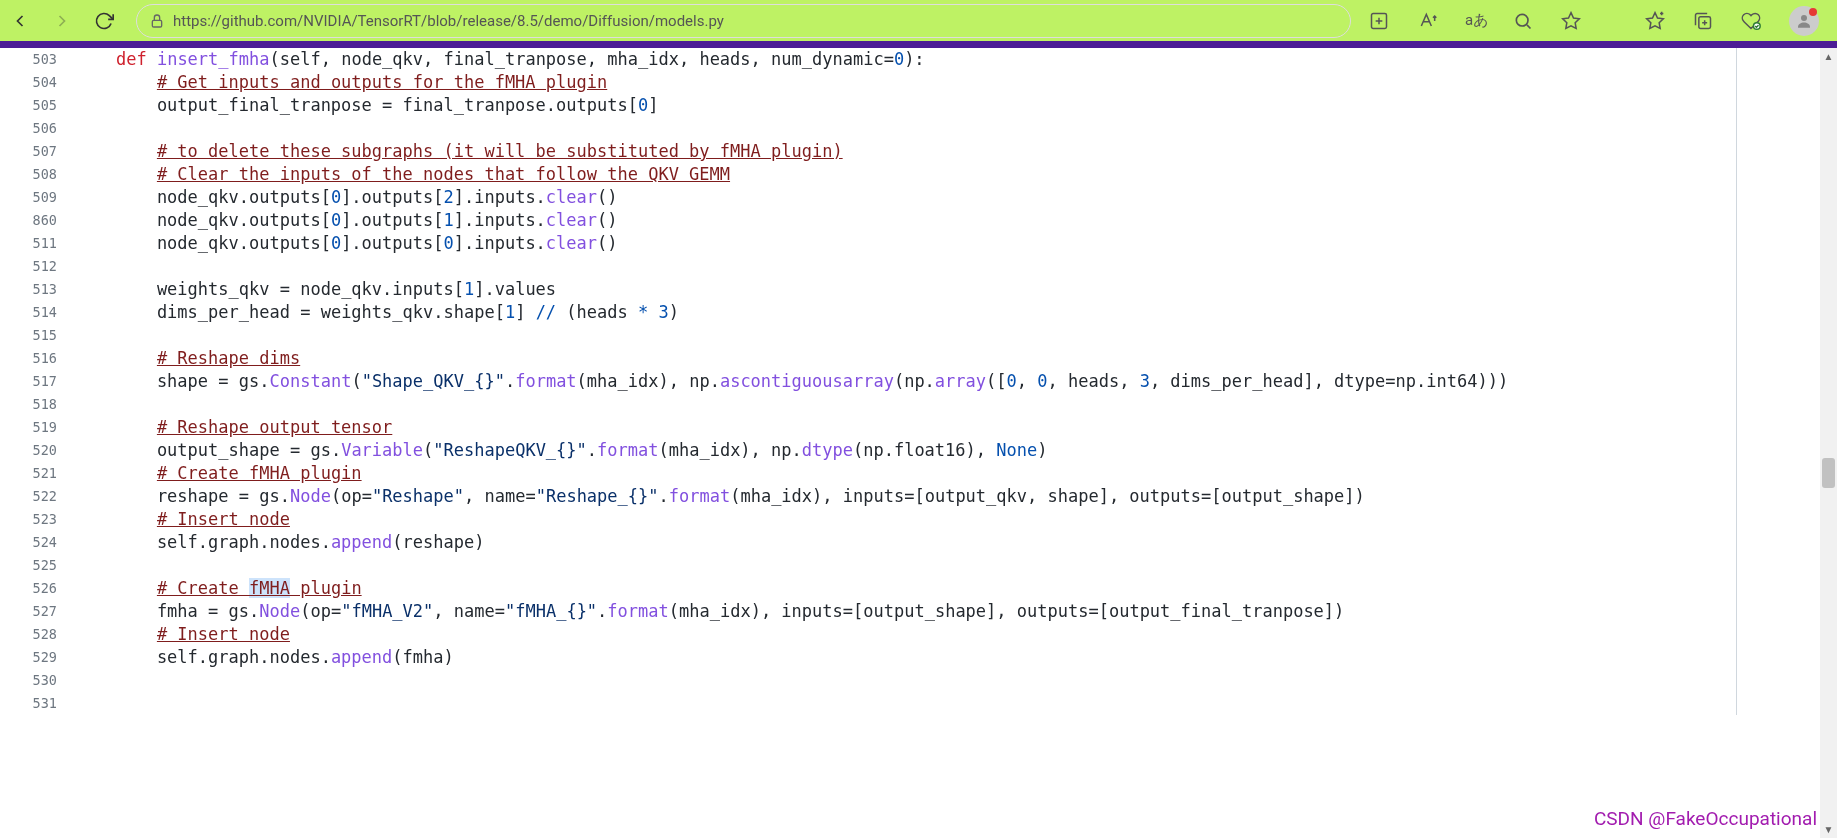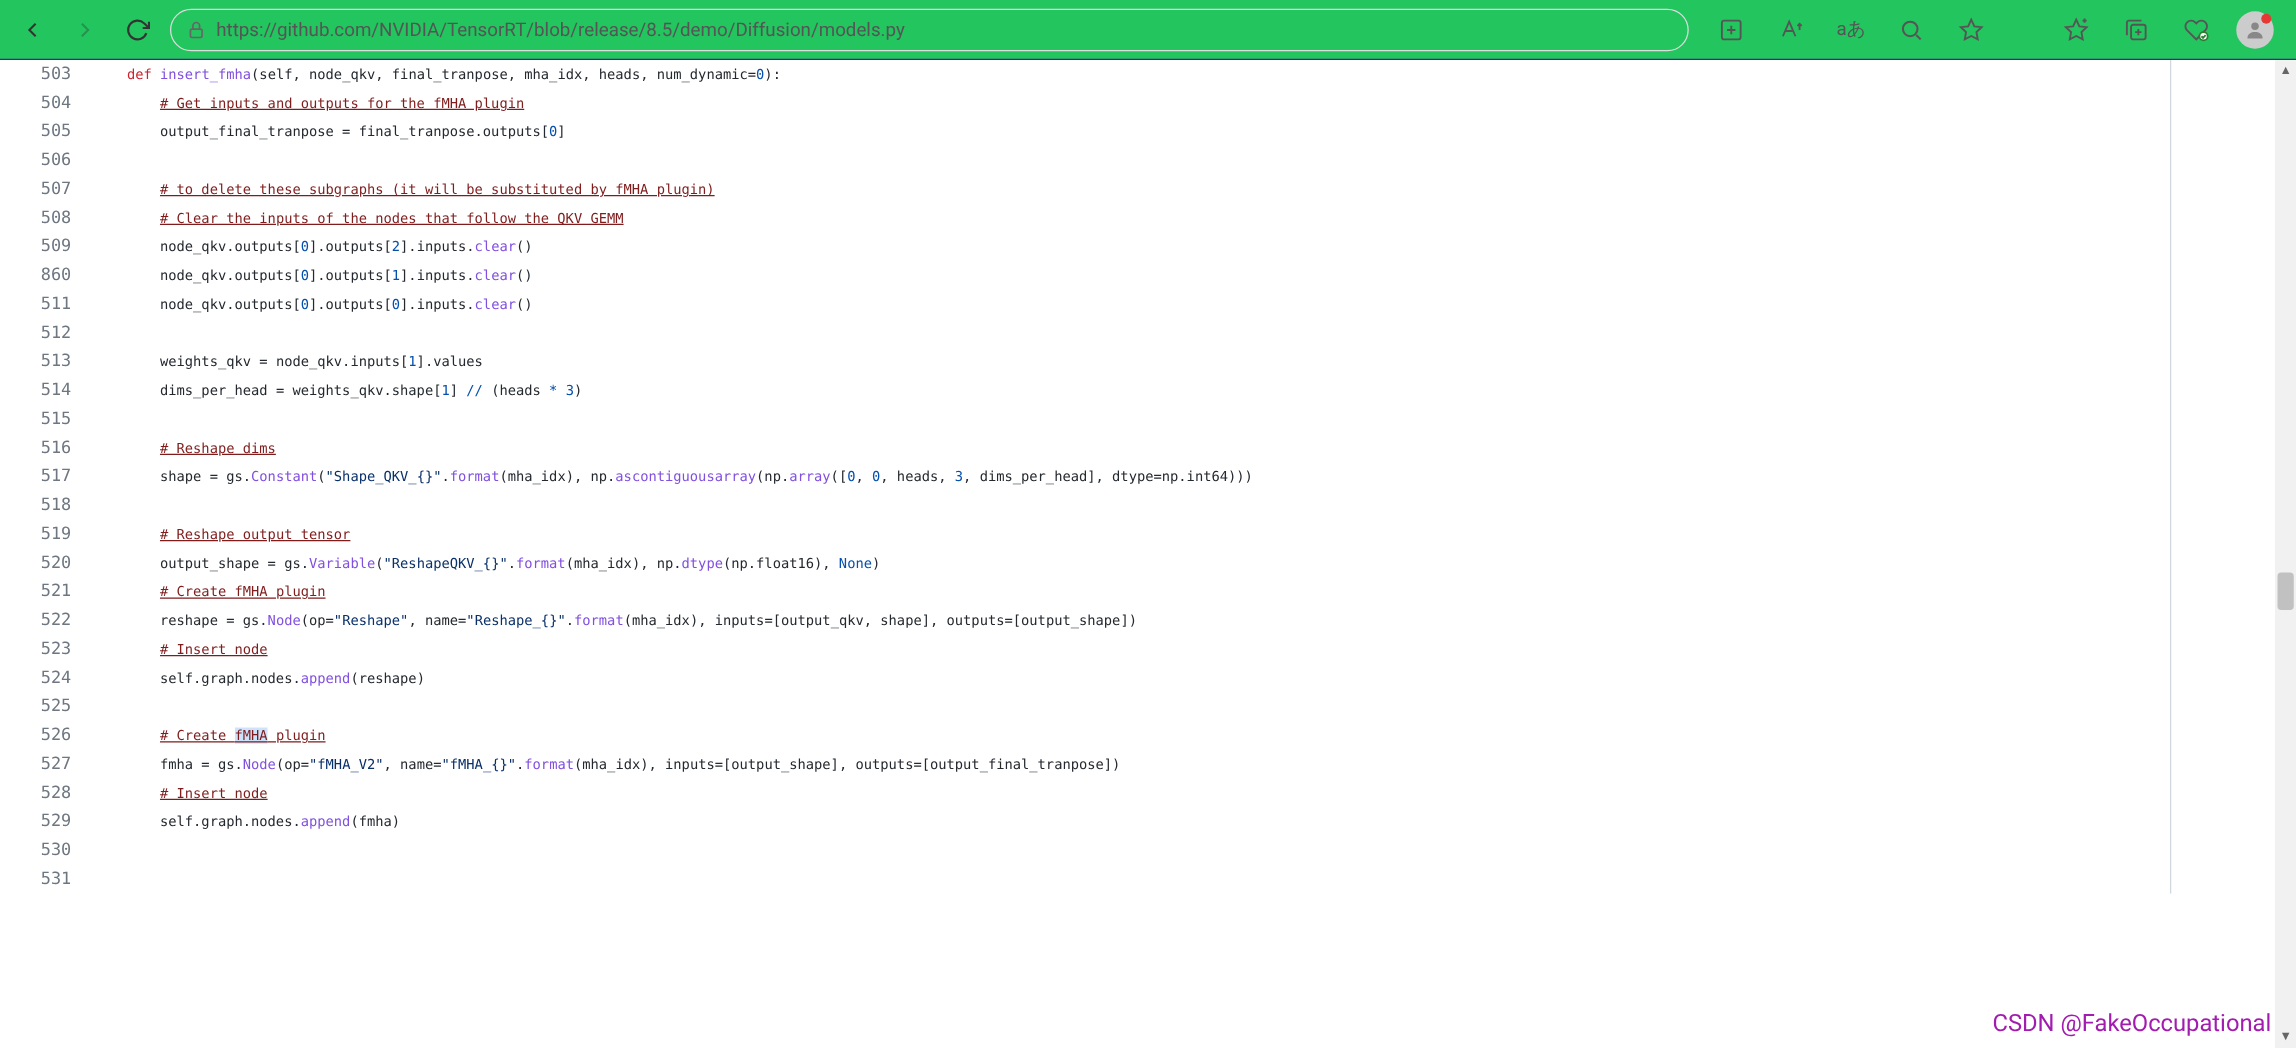--- a/index.html
+++ b/index.html
@@ -1,32 +1,32 @@
 <!DOCTYPE html>
 <html><head>
 <meta charset="utf-8">
 <style>
   * { box-sizing: border-box; margin: 0; padding: 0; }
   body { font-family: -apple-system, BlinkMacSystemFont, "Segoe UI", Roboto, sans-serif; background: #fff; overflow-x: hidden; }
   .browser-toolbar {
     height: 48px; display: flex; align-items: center; padding: 0 10px; gap: 10px;
-    border-bottom: 1px solid #4c1d95; background: #22c55e;
+    border-bottom: 7px solid #4c1d95; background: #bef264;
   }
-  .nav-btn { width: 32px; height: 32px; display:flex; align-items:center; justify-content:center; cursor:pointer; border-radius:4px; }
+  .nav-btn { width: 32px; height: 32px; display:flex; align-items:center; justify-content:flex-start; cursor:pointer; border-radius:4px; }
   .url-bar {
     flex: 1; height: 34px; display: flex; align-items: center; gap: 8px;
     padding: 0 12px; border: 1px solid #ddd; border-radius: 17px; color:#555; font-size:15px;
   }
   .right-icons { display:flex; gap:16px; align-items:center; padding: 0 8px; }
   .avatar { width:30px;height:30px;border-radius:50%;background:#ccc;position:relative;display:flex;align-items:center;justify-content:center; }
   .avatar::after { content:""; position:absolute; top:2px; right:2px; width:8px; height:8px; background:#e53935; border-radius:50%; }
   .code-container { display:flex; width:100%; }
   .gutter { width:75px; flex:none; text-align:right; padding-right:18px; color:#6e7781; font-family:ui-monospace,SFMono-Regular,Menlo,Consolas,monospace; font-size:13.5px; user-select:none;}
   .gutter div, .code-lines div { height:23px; line-height:23px; white-space:pre; }
-  .code-lines { flex:1; font-family:ui-monospace,SFMono-Regular,Menlo,Consolas,monospace; font-size:11px; color:#24292f; padding-left:0; border-right:1px solid #d0d7de; margin-right:100px; }
+  .code-lines { flex:1; font-family:ui-monospace,SFMono-Regular,Menlo,Consolas,monospace; font-size:17px; color:#24292f; padding-left:0; border-right:1px solid #d0d7de; margin-right:100px; }
   .kw { color:#cf222e; }
   .fn { color:#8250df; }
   .num { color:#0550ae; }
   .str { color:#0a3069; }
   .cm { color:#7f1d1d;text-decoration:underline; }
   .op { color:#0550ae; }
   .hl { background:#cde3fb; }
   .scrollbar { position:fixed; right:0; top:48px; bottom:0; width:17px; background:#f1f1f1; display:flex; flex-direction:column; align-items:center; }
   .scroll-arrow-up, .scroll-arrow-down { height:17px; width:17px; display:flex;align-items:center;justify-content:center; color:#666; font-size:10px;}
   .scroll-thumb { position:absolute; top:410px; width:13px; height:30px; background:#c1c1c1; border-radius:3px; left:2px;}

